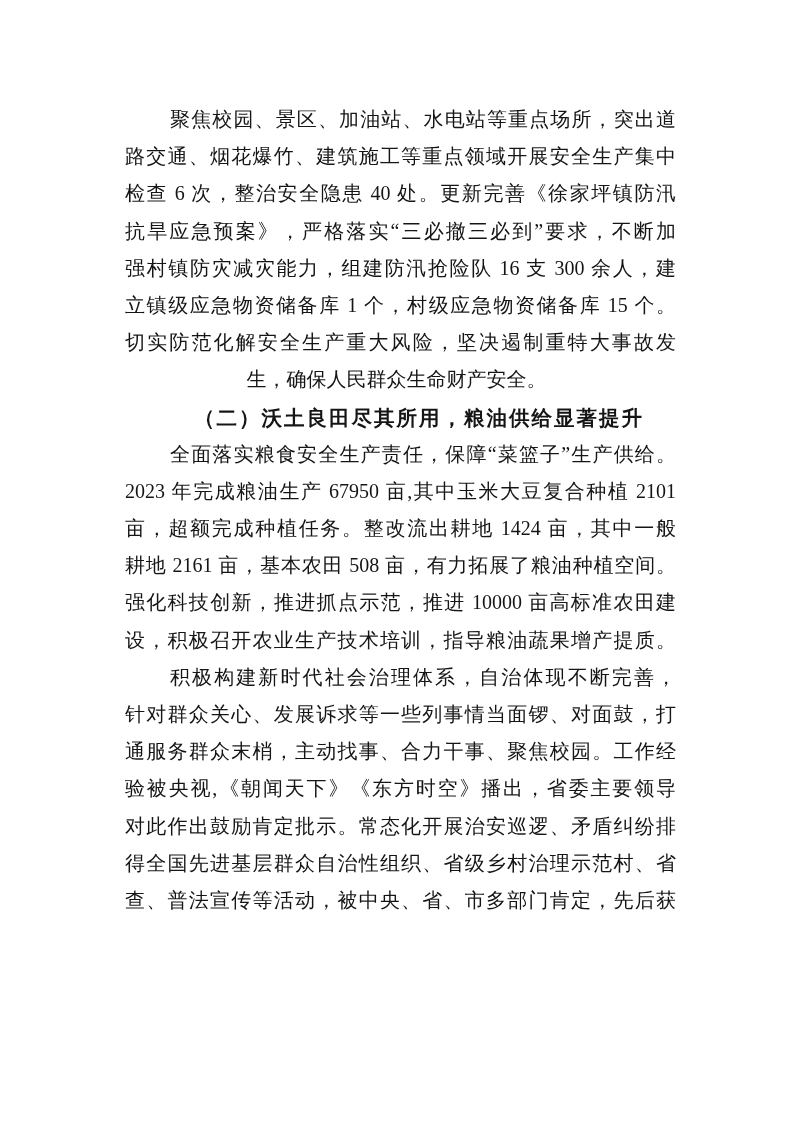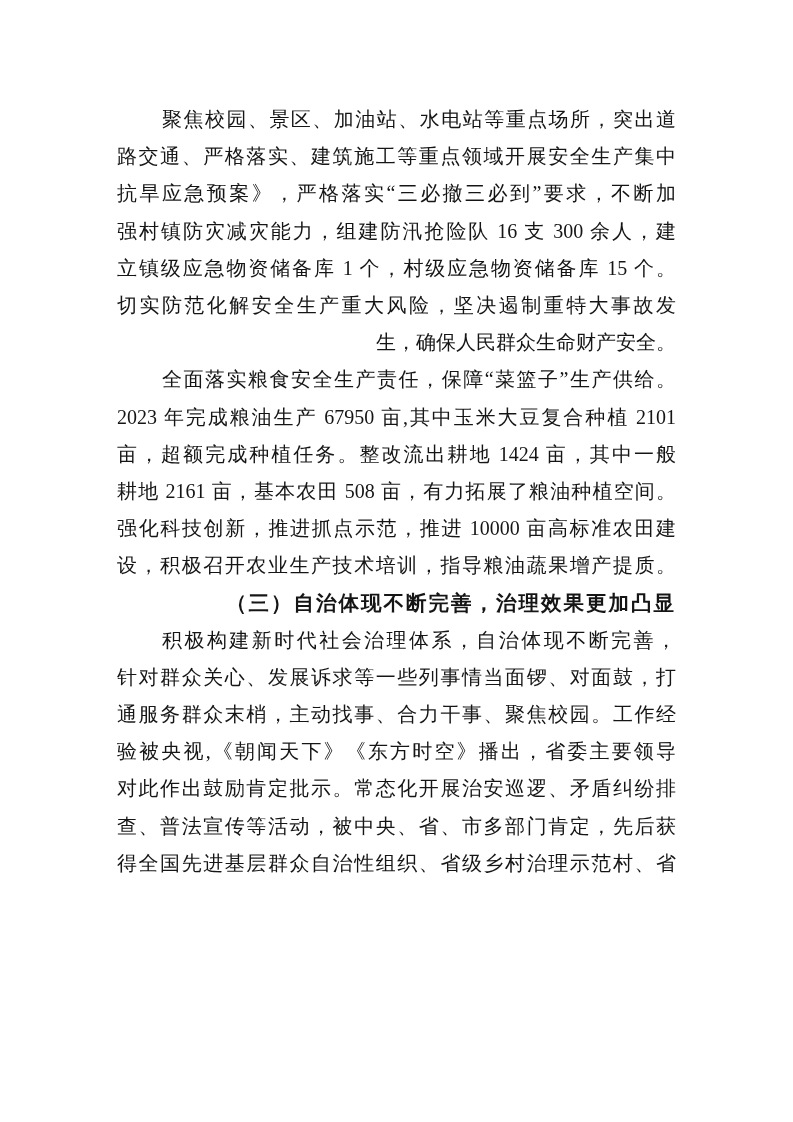--- a/index.html
+++ b/index.html
@@ -18,59 +18,61 @@
     font-family: "Liberation Serif", "DejaVu Serif", serif;
     color: #151515;
   }
   .textblock {
     width: 559px;
   }
   .line {
     height: 37.2px;
     line-height: 37.2px;
     font-size: 20px;
-    text-align: right;
+    text-align: center;
     overflow: hidden;
     white-space: normal;
   }
   .line.justify {
     text-align: justify;
     text-align-last: justify;
     text-justify: inter-character;
+    margin-left: 8px;
   }
   .line.indent {
     text-indent: 45px;
   }
   .line.heading {
     font-family: "Liberation Sans", "DejaVu Sans", sans-serif;
     font-weight: 700;
     letter-spacing: 2px;
     font-size: 20.5px;
   }
 </style>
 </head>
 <body>
 
 <div class="page">
   <div class="textblock">
       <div class="line body justify indent">聚焦校园、景区、加油站、水电站等重点场所，突出道</div>
-      <div class="line body justify">路交通、严格落实、建筑施工等重点领域开展安全生产集中</div>
+      <div class="line body justify">路交通、烟花爆竹、建筑施工等重点领域开展安全生产集中</div>
+      <div class="line body justify">检查 6 次，整治安全隐患 40 处。更新完善《徐家坪镇防汛</div>
       <div class="line body justify">抗旱应急预案》，严格落实“三必撤三必到”要求，不断加</div>
       <div class="line body justify">强村镇防灾减灾能力，组建防汛抢险队 16 支 300 余人，建</div>
       <div class="line body justify">立镇级应急物资储备库 1 个，村级应急物资储备库 15 个。</div>
       <div class="line body justify">切实防范化解安全生产重大风险，坚决遏制重特大事故发</div>
       <div class="line body">生，确保人民群众生命财产安全。</div>
+      <div class="line heading indent">（二）沃土良田尽其所用，粮油供给显著提升</div>
       <div class="line body justify indent">全面落实粮食安全生产责任，保障“菜篮子”生产供给。</div>
       <div class="line body justify">2023 年完成粮油生产 67950 亩,其中玉米大豆复合种植 2101</div>
       <div class="line body justify">亩，超额完成种植任务。整改流出耕地 1424 亩，其中一般</div>
       <div class="line body justify">耕地 2161 亩，基本农田 508 亩，有力拓展了粮油种植空间。</div>
       <div class="line body justify">强化科技创新，推进抓点示范，推进 10000 亩高标准农田建</div>
       <div class="line body justify">设，积极召开农业生产技术培训，指导粮油蔬果增产提质。</div>
-      <div class="line heading indent">（三）自治体现不断完善，治理效果更加凸显</div>
       <div class="line body justify indent">积极构建新时代社会治理体系，自治体现不断完善，</div>
       <div class="line body justify">针对群众关心、发展诉求等一些列事情当面锣、对面鼓，打</div>
       <div class="line body justify">通服务群众末梢，主动找事、合力干事、聚焦校园。工作经</div>
       <div class="line body justify">验被央视,《朝闻天下》《东方时空》播出，省委主要领导</div>
       <div class="line body justify">对此作出鼓励肯定批示。常态化开展治安巡逻、矛盾纠纷排</div>
+      <div class="line body justify">得全国先进基层群众自治性组织、省级乡村治理示范村、省</div>
       <div class="line body justify">查、普法宣传等活动，被中央、省、市多部门肯定，先后获</div>
-      <div class="line body justify">得全国先进基层群众自治性组织、省级乡村治理示范村、省</div>
     </div>
 </div>
 
 </body></html>

